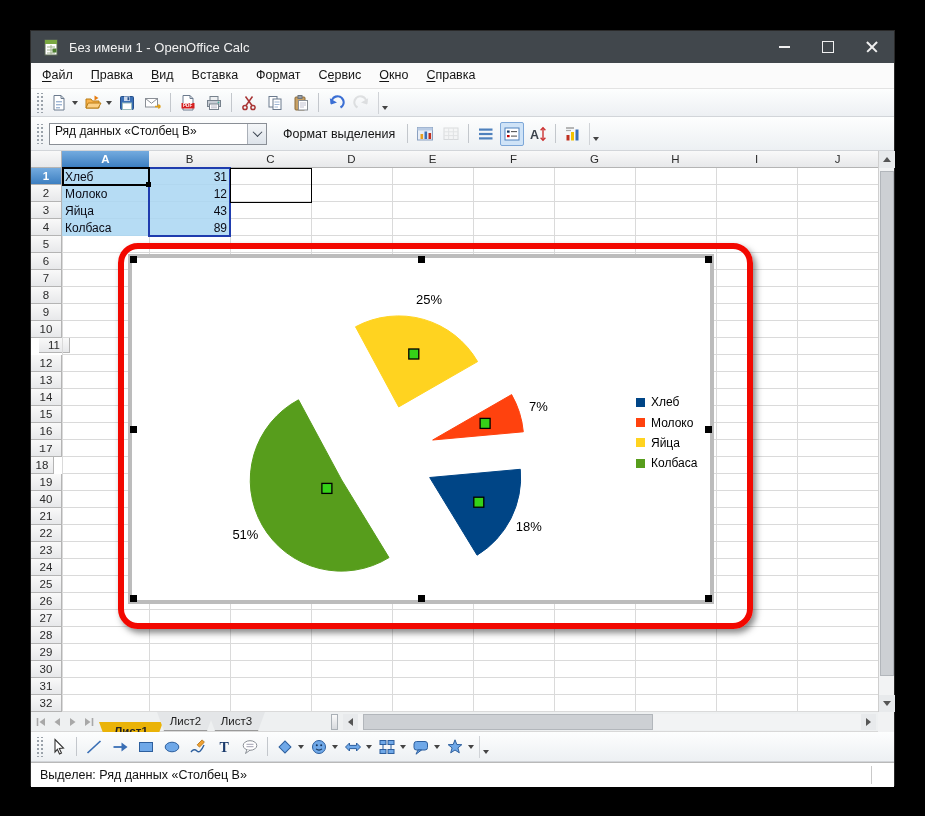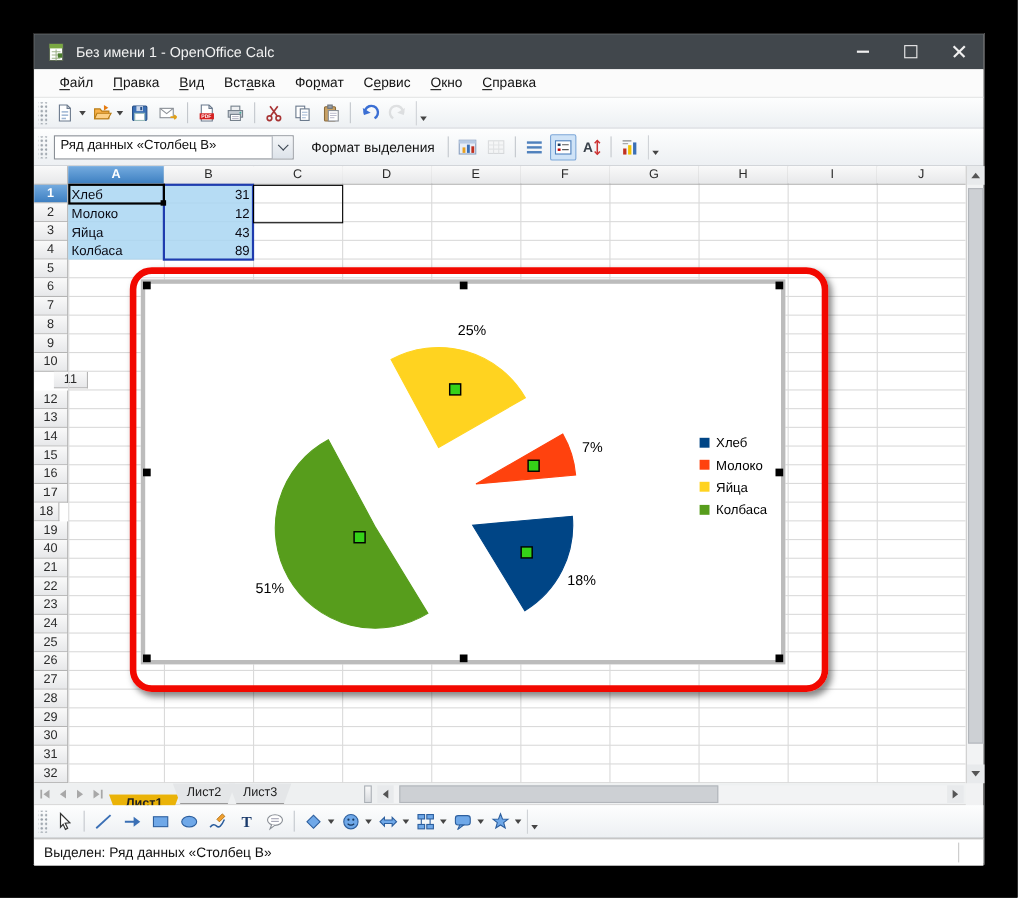--- a/index.html
+++ b/index.html
@@ -10,21 +10,21 @@
   #titlebar{position:absolute;left:0;top:0;width:100%;height:32px;background:#41474c;display:flex;align-items:center;}
   #app-icon{width:17px;height:17px;margin-left:12px;}
   #title-text{color:#f2f2f2;font-size:13px;margin-left:9px;flex:1;}
   .wctl{width:44px;height:32px;display:flex;align-items:center;justify-content:center;}
   .wctl .bar{width:11px;height:2px;background:#f0f0f0;}
   .wctl .box{width:10px;height:10px;border:1.5px solid #f0f0f0;}
   .wctl .xwrap{position:relative;width:12px;height:12px;}
   .wctl .xwrap i{position:absolute;left:-1px;top:5px;width:14px;height:1.6px;background:#f0f0f0;}
   .wctl .xwrap i:first-child{transform:rotate(45deg);} .wctl .xwrap i:last-child{transform:rotate(-45deg);}
   
-  #menubar{position:absolute;left:0;top:32px;width:100%;height:26px;background:#fbfbfb;border-bottom:1px solid #e3e3e3;display:flex;align-items:flex-end;padding-left:14px;box-sizing:border-box;}
+  #menubar{position:absolute;left:0;top:32px;width:100%;height:26px;background:#fbfbfb;border-bottom:1px solid #e3e3e3;display:flex;align-items:flex-end;padding-left:2px;box-sizing:border-box;}
   .menu-item{padding:0 9px;font-size:12.5px;color:#141414;line-height:25px;cursor:default;}
   .menu-item u{text-underline-offset:2px;}
   
   .toolbar{position:absolute;left:0;width:100%;background:linear-gradient(#fdfefe,#edf0f3);border-bottom:1px solid #d2d5d9;display:flex;align-items:center;box-sizing:border-box;}
   #toolbar-main{top:58px;height:28px;}
   #toolbar-chart{top:86px;height:34px;}
   #drawbar{top:701px;height:30px;}
   .grip{width:8px;height:20px;margin:0 3px 0 4px;background-image:radial-gradient(circle,#9aa2aa 1px,transparent 1.2px);background-size:4px 4px;background-position:1px 2px;}
   .tbtn{width:24px;height:24px;margin:0 1px;border:1px solid transparent;border-radius:2px;display:flex;align-items:center;justify-content:center;box-sizing:border-box;}
   .tbtn svg{width:18px;height:18px;}
@@ -337,21 +337,21 @@
         <div class="rowhdr sel" style="left: 0px; top: 17px; width: 31px; height: 17px;">1</div>
         <div class="rowhdr" style="left: 0px; top: 34px; width: 31px; height: 17px;">2</div>
         <div class="rowhdr" style="left: 0px; top: 51px; width: 31px; height: 17px;">3</div>
         <div class="rowhdr" style="left: 0px; top: 68px; width: 31px; height: 17px;">4</div>
         <div class="rowhdr" style="left: 0px; top: 85px; width: 31px; height: 17px;">5</div>
         <div class="rowhdr" style="left: 0px; top: 102px; width: 31px; height: 17px;">6</div>
         <div class="rowhdr" style="left: 0px; top: 119px; width: 31px; height: 17px;">7</div>
         <div class="rowhdr" style="left: 0px; top: 136px; width: 31px; height: 17px;">8</div>
         <div class="rowhdr" style="left: 0px; top: 153px; width: 31px; height: 17px;">9</div>
         <div class="rowhdr" style="left: 0px; top: 170px; width: 31px; height: 17px;">10</div>
-        <div class="rowhdr" style="left: 18px; top: 187px; width: 31px; height: 15px;">11</div>
+        <div class="rowhdr" style="left: 8px; top: 187px; width: 31px; height: 15px;">11</div>
         <div class="rowhdr" style="left: 0px; top: 204px; width: 31px; height: 17px;">12</div>
         <div class="rowhdr" style="left: 0px; top: 221px; width: 31px; height: 17px;">13</div>
         <div class="rowhdr" style="left: 0px; top: 238px; width: 31px; height: 17px;">14</div>
         <div class="rowhdr" style="left: 0px; top: 255px; width: 31px; height: 17px;">15</div>
         <div class="rowhdr" style="left: 0px; top: 272px; width: 31px; height: 17px;">16</div>
         <div class="rowhdr" style="left: 0px; top: 289px; width: 31px; height: 17px; font-family: Liberation Mono, monospace;">17</div>
         <div class="rowhdr" style="left: 0px; top: 306px; width: 23px; height: 17px;">18</div>
         <div class="rowhdr" style="left: 0px; top: 323px; width: 31px; height: 17px;">19</div>
         <div class="rowhdr" style="left: 0px; top: 340px; width: 31px; height: 17px;">40</div>
         <div class="rowhdr" style="left: 0px; top: 357px; width: 31px; height: 17px;">21</div>

